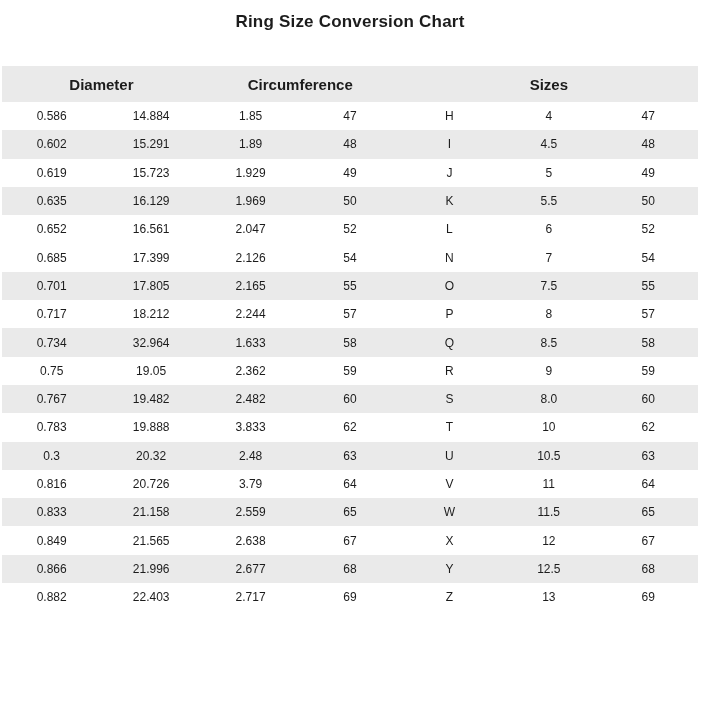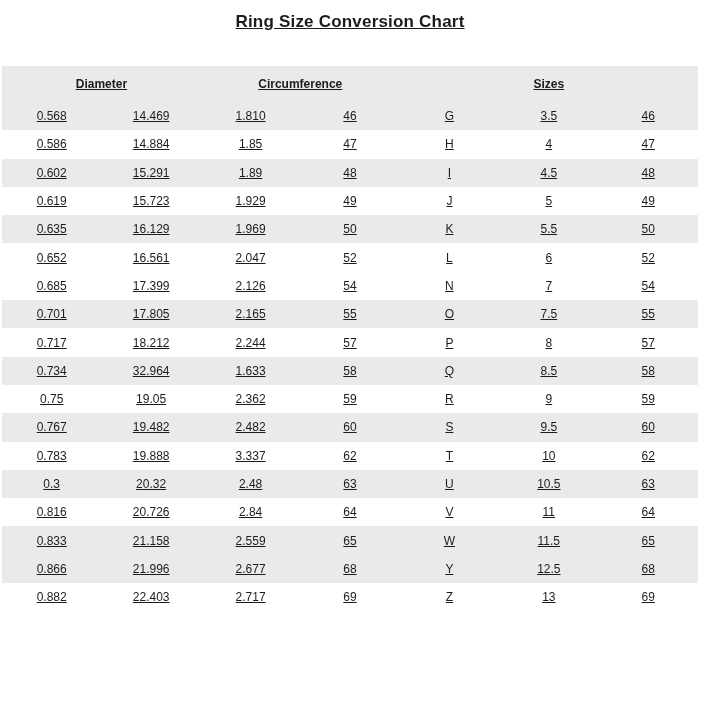--- a/index.html
+++ b/index.html
@@ -14,21 +14,20 @@
     padding: 0;
     background: var(--background);
     font-family: "Liberation Sans", sans-serif;
     color: var(--text);
   }
   .page {
     width: 700px;
     height: 720px;
     background: var(--background);
     overflow: hidden;
-    text-decoration: underline;
   }
   .title {
     text-align: center;
     font-weight: bold;
     font-size: 17px;
     line-height: 18px;
     padding-top: 13px;
     letter-spacing: 0.2px;
   }
   .table-wrap {
@@ -45,21 +44,21 @@
   table.ring-table td {
     text-align: center;
     vertical-align: middle;
     padding: 0 4px;
     border: none;
     font-weight: normal;
   }
   tr.group-row th {
     background: var(--header-bg);
     font-weight: bold;
-    font-size: 12px;
+    font-size: 15px;
     height: 36px;
   }
   tr.col-row th {
     background: var(--background);
     font-size: 12px;
     line-height: 1.3;
     height: 35px;
   }
   tbody td {
     font-size: 12px;
@@ -78,29 +77,20 @@
   <div class="table-wrap">
     <table class="ring-table">
       <thead>
         <tr class="group-row">
           <th colspan="2">Diameter</th>
           <th colspan="2">Circumference</th>
           <th colspan="3">Sizes</th>
         </tr>
       </thead>
       <tbody>
-          <tr class="stripe">
-            <td>0.568</td>
-            <td>14.469</td>
-            <td>1.810</td>
-            <td>46</td>
-            <td>G</td>
-            <td>3.5</td>
-            <td>46</td>
-          </tr>
           <tr>
             <td>0.586</td>
             <td>14.884</td>
             <td>1.85</td>
             <td>47</td>
             <td>H</td>
             <td>4</td>
             <td>47</td>
           </tr>
           <tr class="stripe">
@@ -183,59 +173,68 @@
             <td>R</td>
             <td>9</td>
             <td>59</td>
           </tr>
           <tr class="stripe">
             <td>0.767</td>
             <td>19.482</td>
             <td>2.482</td>
             <td>60</td>
             <td>S</td>
-            <td>9.5</td>
+            <td>8.0</td>
             <td>60</td>
           </tr>
           <tr>
             <td>0.783</td>
             <td>19.888</td>
-            <td>3.337</td>
+            <td>3.833</td>
             <td>62</td>
             <td>T</td>
             <td>10</td>
             <td>62</td>
           </tr>
           <tr class="stripe">
             <td>0.3</td>
             <td>20.32</td>
             <td>2.48</td>
             <td>63</td>
             <td>U</td>
             <td>10.5</td>
             <td>63</td>
           </tr>
           <tr>
             <td>0.816</td>
             <td>20.726</td>
-            <td>2.84</td>
+            <td>3.79</td>
             <td>64</td>
             <td>V</td>
             <td>11</td>
             <td>64</td>
           </tr>
           <tr class="stripe">
             <td>0.833</td>
             <td>21.158</td>
             <td>2.559</td>
             <td>65</td>
             <td>W</td>
             <td>11.5</td>
             <td>65</td>
           </tr>
+          <tr>
+            <td>0.849</td>
+            <td>21.565</td>
+            <td>2.638</td>
+            <td>67</td>
+            <td>X</td>
+            <td>12</td>
+            <td>67</td>
+          </tr>
           <tr class="stripe">
             <td>0.866</td>
             <td>21.996</td>
             <td>2.677</td>
             <td>68</td>
             <td>Y</td>
             <td>12.5</td>
             <td>68</td>
           </tr>
           <tr>

